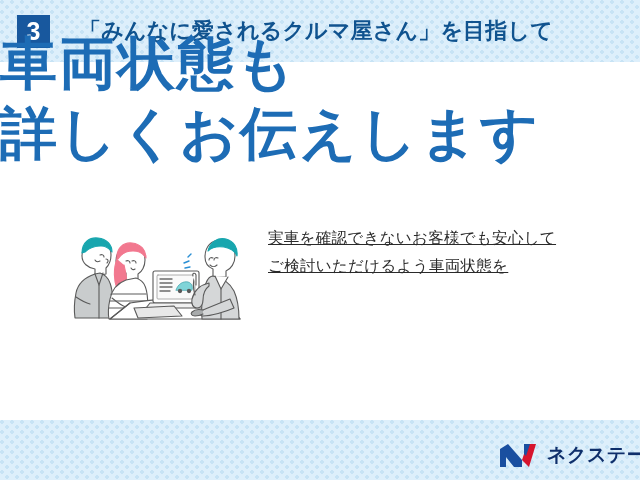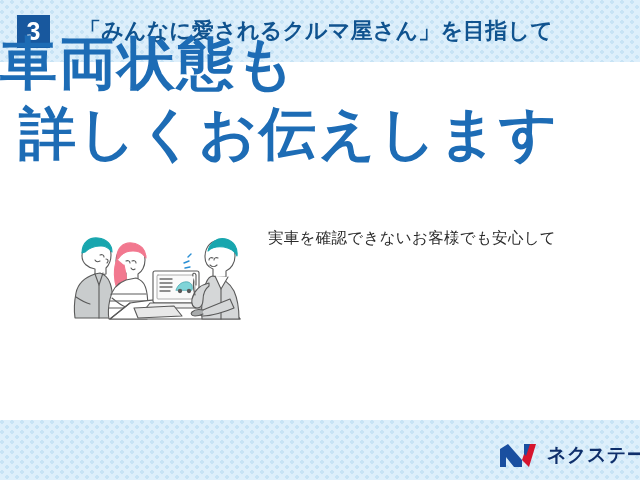--- a/index.html
+++ b/index.html
@@ -79,34 +79,34 @@
     top: 33px;
     left: 0;
     width: 640px;
     text-align: left;
     color: #1d6cb5;
     font-weight: bold;
     letter-spacing: 2px;
     line-height: 1.08;
   }
   #headline .hl-line-1 { display: block; font-size: 57px; }
-  #headline .hl-line-2 { display: block; font-size: 57px; margin-top: 8px; padding-left: 19px; }
+  #headline .hl-line-2 { display: block; font-size: 57px; margin-top: 8px; }
 
   
   #description {
     position: absolute;
     top: 224px;
     left: 268px;
     color: #2a2a2a;
     font-size: 15.5px;
     line-height: 1.78;
     letter-spacing: 0.3px;
     white-space: nowrap;
   }
-  #description .desc-line { display: block; }
+  #description .desc-line { display: block; text-decoration: underline; }
 
   
   #illustration {
     position: absolute;
     top: 215px;
     left: 62px;
     width: 195px;
     height: 115px;
   }
 
@@ -143,20 +143,21 @@
 
   <div id="body-area"></div>
 
   <div id="headline">
     <span class="hl-line-1">車両状態も</span>
     <span class="hl-line-2">詳しくお伝えします</span>
   </div>
 
   <div id="description">
     <span class="desc-line">実車を確認できないお客様でも安心して</span>
+    <span class="desc-line">ご検討いただけるよう車両状態を</span>
   </div>
 
   <div id="illustration">
     <svg viewBox="0 0 195 115" width="195" height="115" aria-hidden="true">
       <g fill="none" stroke="#5a5a5a" stroke-width="1.1" stroke-linecap="round" stroke-linejoin="round">
 
         <path d="M20 41 C20 31 27 25 35 25 C43 25 49 31 49 40 C49 45 47 50 44 53 L44 59 L33 61 L33 54 C26 53 20 48 20 41 Z" fill="#ffffff"></path>
         <path d="M20 38 C20 27 28 22 36 23 C45 24 50 30 50 37 C47 33 44 31 39 31 C33 31 27 33 23 37 Z" fill="#18a6ae" stroke="#18a6ae"></path>
         <path d="M38 40 C40 39 42 40 42 42"></path>
         <path d="M33 45 C34 47 36 47 38 46"></path>

